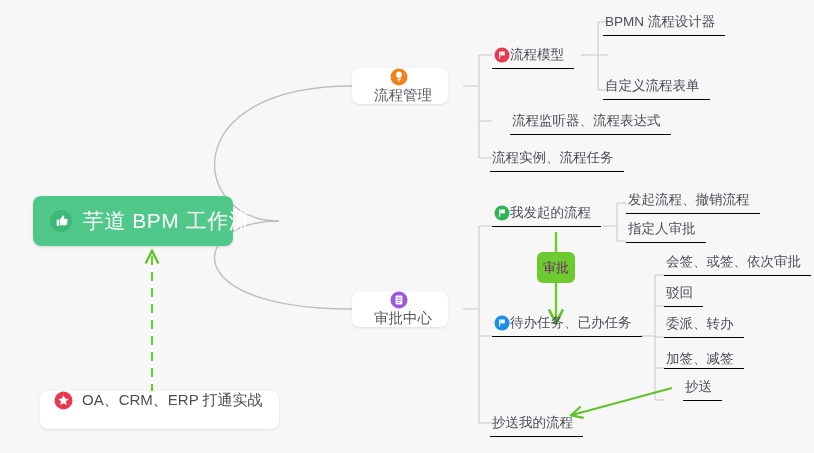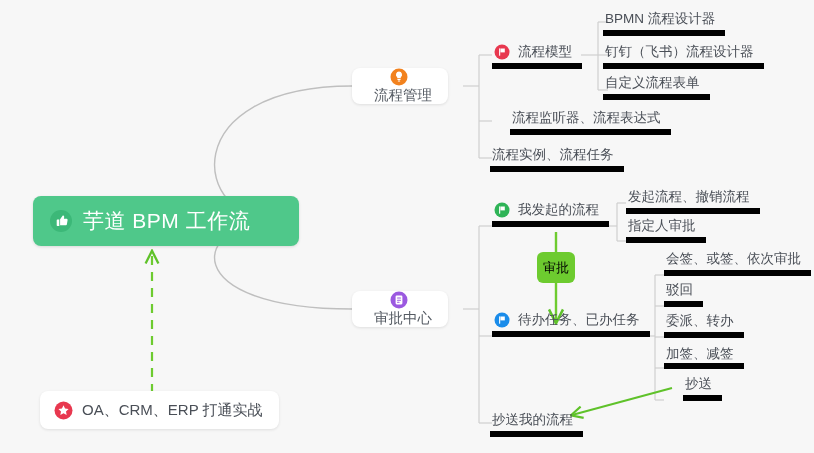--- a/index.html
+++ b/index.html
@@ -26,21 +26,21 @@
     width: 814px;
     height: 453px;
     pointer-events: none;
   }
 
   
   .root-node {
     position: absolute;
     left: 33px;
     top: 196px;
-    width: 266px;
+    width: 200px;
     height: 50px;
     background: #4fc88a;
     border-radius: 8px;
     box-shadow: 0 1px 3px rgba(0,0,0,0.12);
     display: flex;
     align-items: center;
     box-sizing: border-box;
     padding-left: 16px;
   }
   .root-label {
@@ -72,42 +72,42 @@
   }
 
   
   .leaf-node {
     position: absolute;
     display: flex;
     align-items: center;
     height: 28px;
     white-space: nowrap;
     box-sizing: border-box;
-    border-bottom: 6px solid #000000;
+    border-bottom: 1px solid #000000;
     padding: 0 10px 0 2px;
   }
   .leaf-label {
     font-size: 13.5px;
     color: #4a4f57;
   }
   .leaf-node.with-icon {
     padding-left: 2px;
   }
   .leaf-node.with-icon .leaf-label {
-    margin-left: 8px;
+    margin-left: 0;
   }
 
   
   .card-node {
     position: absolute;
     background: #ffffff;
     border-radius: 8px;
     box-shadow: 0 1px 3px rgba(0,0,0,0.10);
     display: flex;
-    align-items: center;
+    align-items: flex-start;
     height: 38px;
     box-sizing: border-box;
     padding: 0 16px 0 14px;
     white-space: nowrap;
   }
   .card-label {
     font-size: 15px;
     color: #4a4f57;
     margin-left: 9px;
   }
@@ -116,21 +116,21 @@
   .anno-box {
     position: absolute;
     background: #6dcb2f;
     border-radius: 6px;
     display: flex;
     align-items: center;
     justify-content: center;
     box-sizing: border-box;
   }
   .anno-label {
-    color: #000000;
+    color: #701a75;
     font-size: 13px;
     white-space: nowrap;
   }
 
   
   .icon {
     display: inline-flex;
     align-items: center;
     justify-content: center;
     flex: none;
@@ -227,23 +227,20 @@
         <path d="M6.4 4.5h4.4v3.9H6.4z" fill="#fff"></path>
       </svg>
     </span>
     <span class="leaf-label">流程模型</span>
   </div>
 
   <div class="leaf-node" style="left:603px; top:8px;">
     <span class="leaf-label">BPMN 流程设计器</span>
   </div>
 
-  <div class="leaf-node" style="left:603px; top:41px;">
-    <span class="leaf-label">钉钉（飞书）流程设计器</span>
-  </div>
 
   <div class="leaf-node" style="left:603px; top:72px;">
     <span class="leaf-label">自定义流程表单</span>
   </div>
 
   <div class="leaf-node" style="left:510px; top:107px;">
     <span class="leaf-label">流程监听器、流程表达式</span>
   </div>
 
   <div class="leaf-node" style="left:490px; top:144px;">

